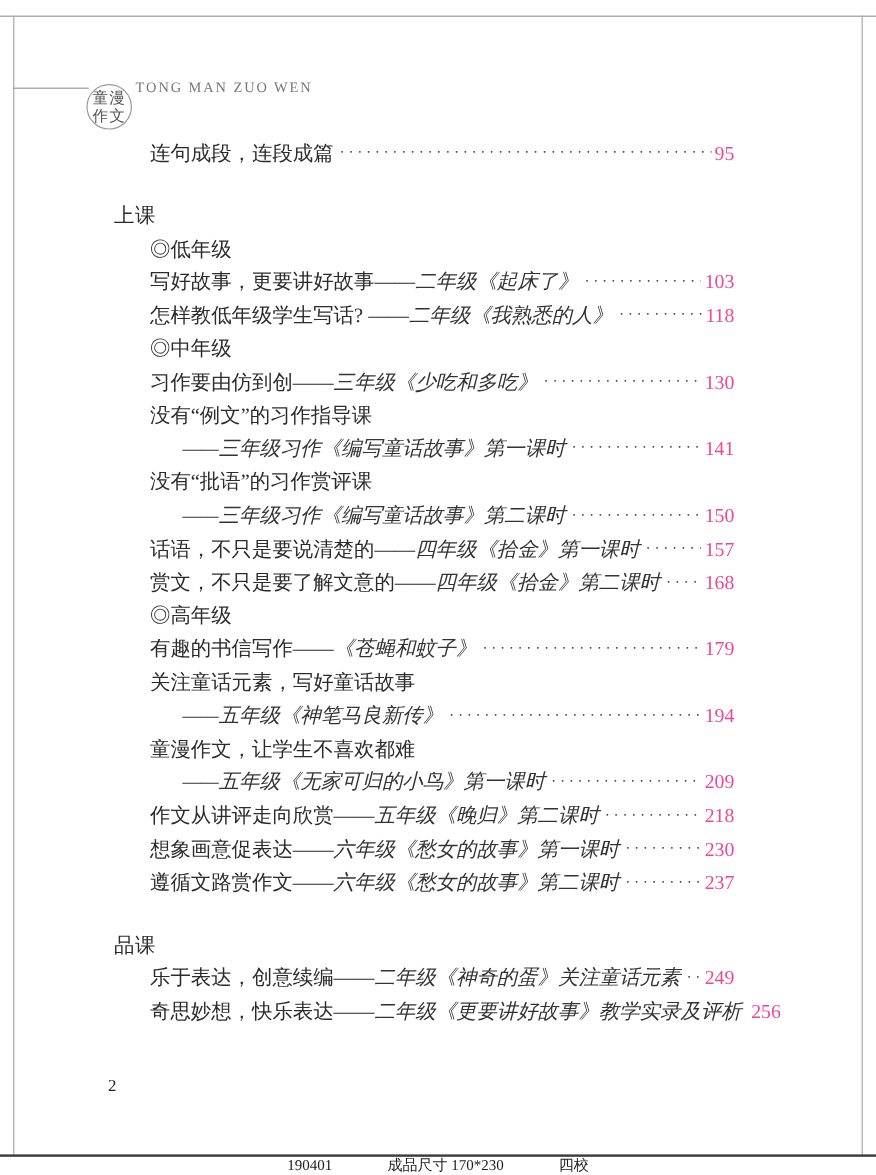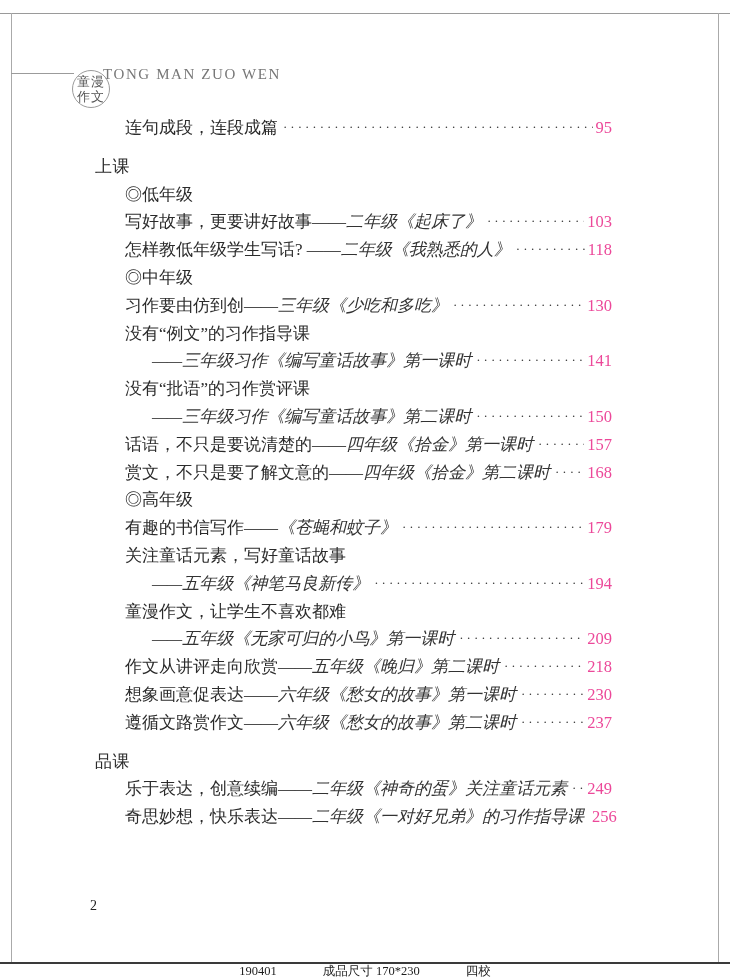--- a/index.html
+++ b/index.html
@@ -25,32 +25,32 @@
     position: absolute; left: 72px; top: 70px;
     width: 38px; height: 38px; box-sizing: border-box;
     border: 1px solid #9b9b9b; border-radius: 50%;
     display: flex; flex-direction: column; align-items: center; justify-content: center;
     background: #fff;
   }
   .logo-circle span {
     font-size: 13px; line-height: 15px; color: #555; letter-spacing: 1px; white-space: nowrap;
   }
   .logo-sub {
-    position: absolute; left: 103px; top: 66px;
-    font-size: 15px; letter-spacing: 1.6px; color: #777; white-space: nowrap;
+    position: absolute; left: 113px; top: 66px;
+    font-size: 12px; letter-spacing: 1.6px; color: #777; white-space: nowrap;
   }
 
   
   .toc {
     position: absolute; left: 95px; top: 114px; width: 517px;
     font-size: 17px; line-height: 27.8px;
   }
   .row { display: flex; align-items: center; font-family: Liberation Serif, serif; }
   .row .txt { white-space: nowrap; }
-  .row.section { margin-top: 11px; letter-spacing: 0.5px; }
+  .row.section { margin-top: 24px; letter-spacing: 0.5px; }
   .row.subsection { padding-left: 30px; }
   .row.entry { padding-left: 30px; }
   .row.entry.indent { padding-left: 57px; }
   .kai { font-style: italic; color: #333; }
   .leader {
     flex: 1 1 auto; overflow: hidden; white-space: nowrap;
     font-size: 13px; letter-spacing: 3px; color: #3c3c3c;
     margin: 0 3px 0 5px;
     transform: translateY(-1px);
   }
@@ -179,21 +179,21 @@
     </div>
     <div class="row section">
       <span class="txt">品课</span>
     </div>
     <div class="row entry">
       <span class="txt">乐于表达，创意续编——<span class="kai">二年级《神奇的蛋》关注童话元素</span></span>
       <span class="leader">··························································································</span>
       <span class="pagenum">249</span>
     </div>
     <div class="row entry">
-      <span class="txt">奇思妙想，快乐表达——<span class="kai">二年级《一对好兄弟》的习作指导课</span></span>
+      <span class="txt">奇思妙想，快乐表达——<span class="kai">二年级《更要讲好故事》教学实录及评析</span></span>
       <span class="leader">··························································································</span>
       <span class="pagenum">256</span>
     </div>
   </div>
 
 <div class="folio">2</div>
 <div class="print-footer">
   <span>190401</span>
   <span>成品尺寸 170*230</span>
   <span>四校</span>

